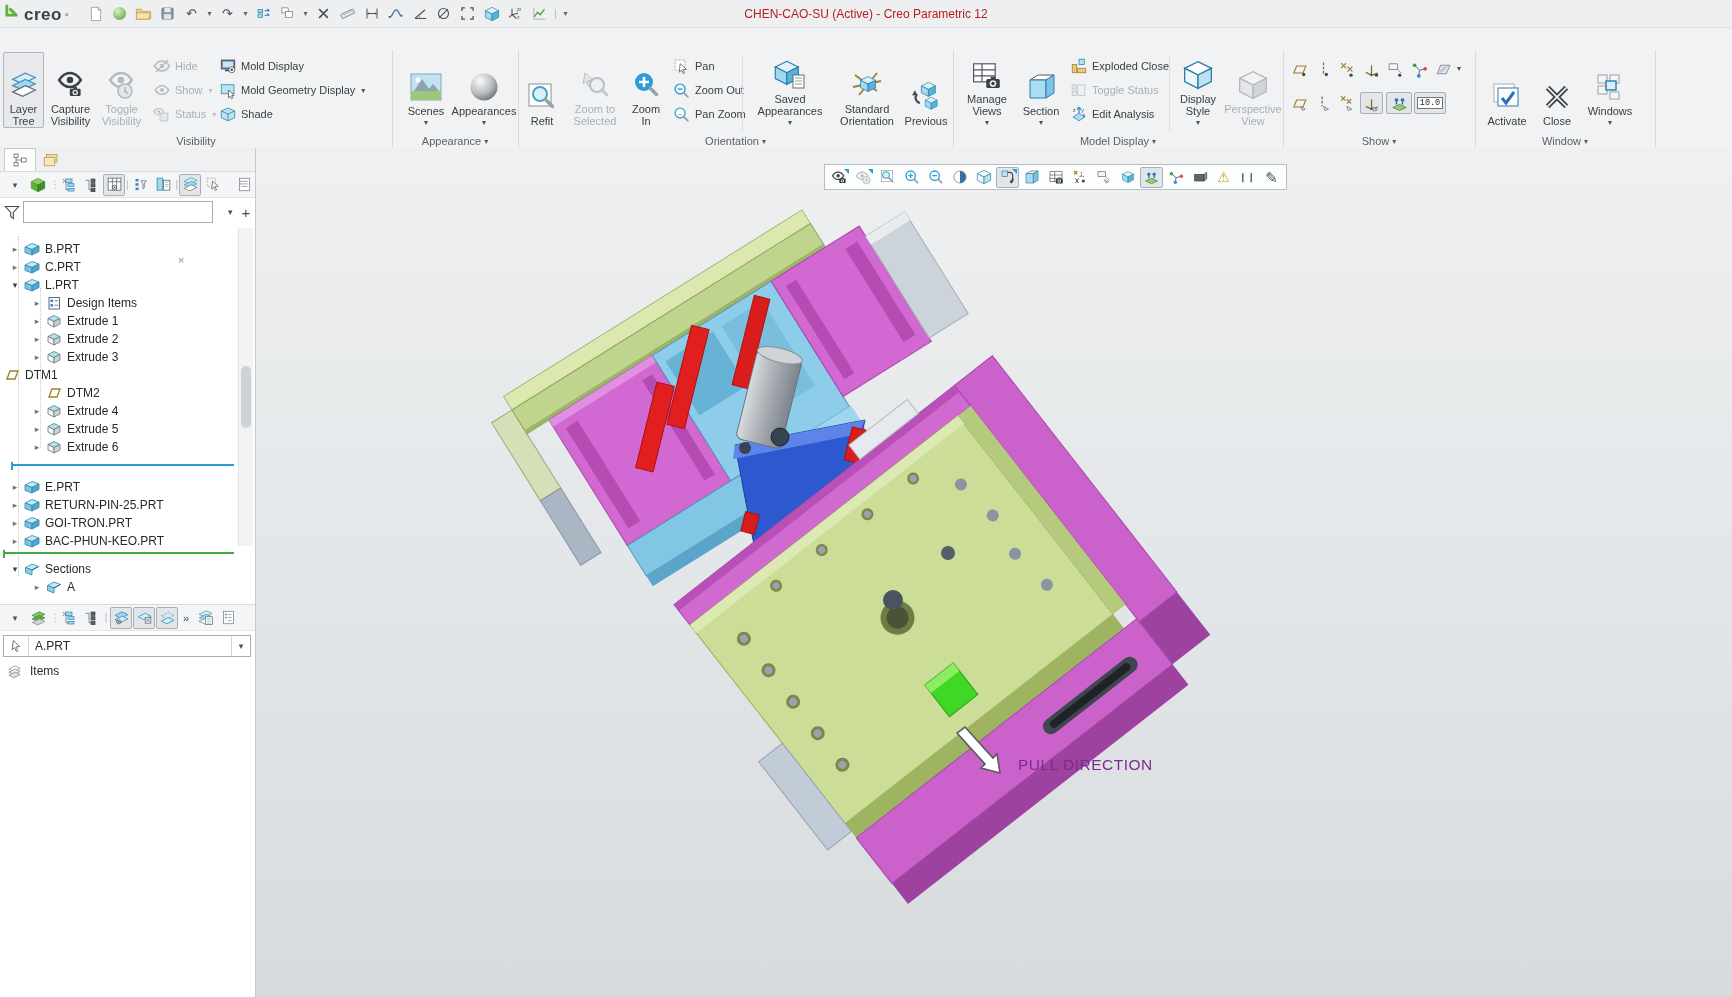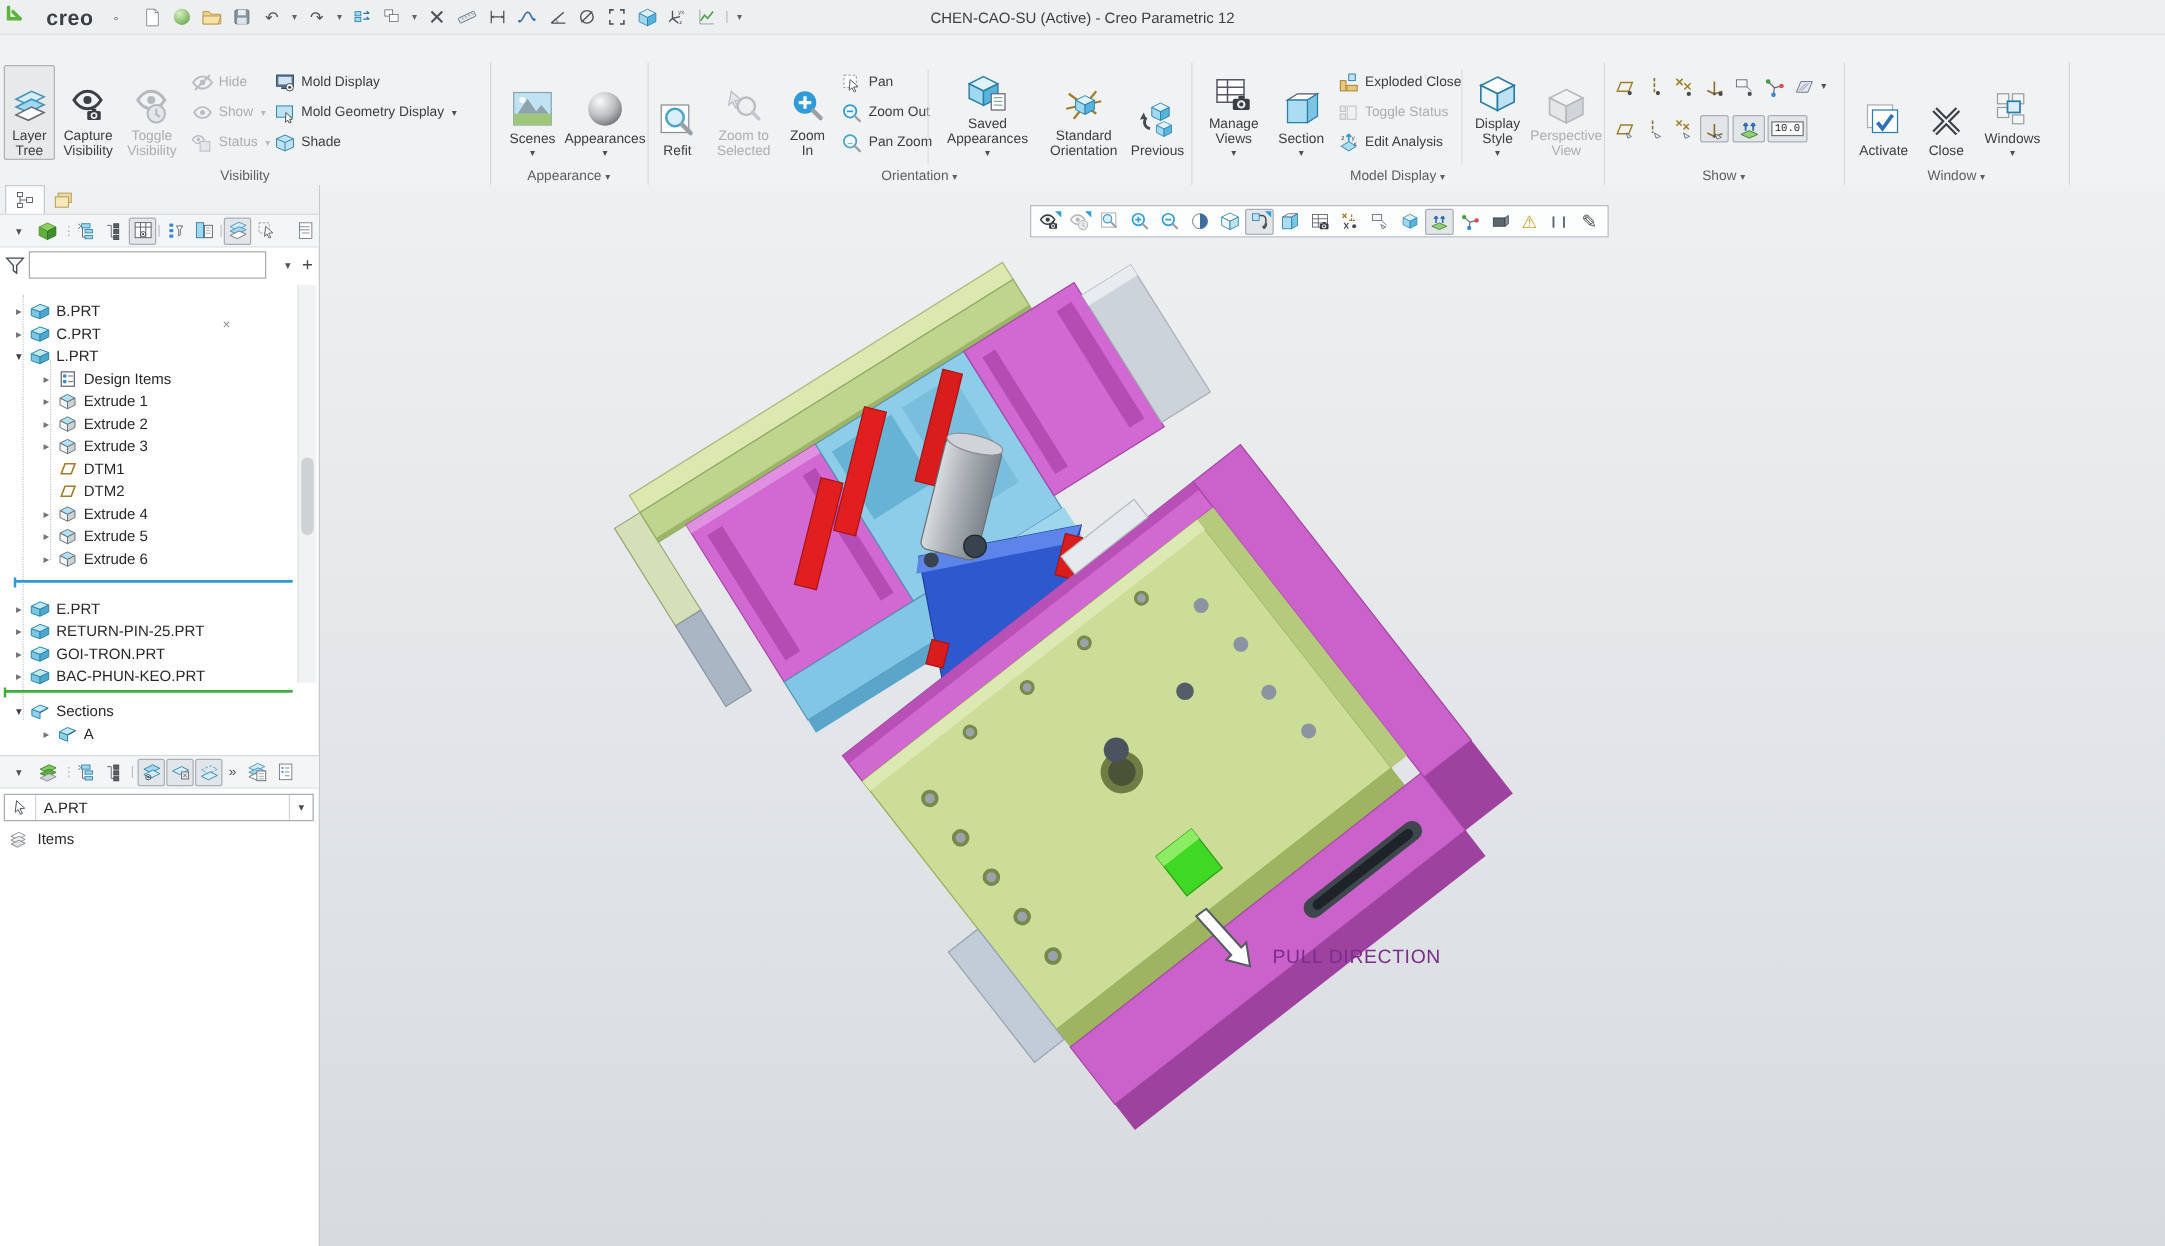--- a/index.html
+++ b/index.html
@@ -3,24 +3,24 @@
 <meta charset="utf-8">
 <style>
 html,body{margin:0;padding:0;background:#888;}
 #app{position:relative;width:1732px;height:997px;overflow:hidden;font-family:"Liberation Sans",sans-serif;background:#f0f2f3;-webkit-font-smoothing:antialiased;}
 .abs{position:absolute;}
 
 #titlebar{left:0;top:0;width:1732px;height:27px;background:#edeff0;border-bottom:1px solid #e0e2e4;}
 #qat{left:4px;top:0;height:27px;display:flex;align-items:center;gap:2px;}
 .qbtn{width:22px;height:22px;display:flex;align-items:center;justify-content:center;border-radius:2px;flex:0 0 auto;}
 .qcaret{font-size:8px;color:#5f6368;width:10px;text-align:center;}
-#brand{display:flex;align-items:baseline;margin-right:14px;gap:16px;}
+#brand{display:flex;align-items:baseline;margin-right:14px;gap:3px;}
 #brand .bword{font-size:17px;font-weight:bold;color:#3a4045;letter-spacing:.5px;}
 #brand .bdot{font-size:9px;color:#3a4045;}
-#wtitle{left:0;top:0;width:1732px;height:27px;display:flex;align-items:center;justify-content:center;font-size:12px;color:#404040;pointer-events:none;}
+#wtitle{left:0;top:0;width:1732px;height:27px;display:flex;align-items:center;justify-content:center;font-size:12px;color:#b91c1c;pointer-events:none;}
 
 #tabbar{left:0;top:27px;width:1732px;height:23px;background:#3b444c;display:flex;align-items:stretch;}
 .tab{display:flex;align-items:center;padding:0 21px;font-size:12px;color:#f2f4f5;cursor:default;}
 .tab.filetab{background:linear-gradient(#79c353,#53a02c);color:#fff;padding:0 16px;}
 .tab.active{background:#f0f2f3;color:#3a9e2f;}
 
 #ribbon{left:0;top:50px;width:1732px;height:98px;background:#f0f2f3;border-bottom:1px solid #cdd0d3;}
 .rg{position:absolute;top:0;height:98px;border-right:1px solid #d7dadc;}
 .rg-label{position:absolute;bottom:1px;left:0;right:0;text-align:center;font-size:11px;color:#5a5f63;display:flex;justify-content:center;align-items:center;gap:3px;}
 .rg-label .car{font-size:8px;color:#5a5f63;}
@@ -900,21 +900,21 @@
               </svg></span>
             <span>Extrude 2</span>
           </div>
         <div class="trow" style="top:120px;padding-left:32px">
             <span class="texp">▸</span>
             <span class="ticon"><svg width="16" height="14" viewBox="0 0 16 14">
                 <use href="#sy-extr"></use>
               </svg></span>
             <span>Extrude 3</span>
           </div>
-        <div class="trow" style="top:138px;padding-left:42px">
+        <div class="trow" style="top:138px;">
             <span class="ticon"><svg width="16" height="14" viewBox="0 0 16 14">
                 <use href="#sy-datum"></use>
               </svg></span>
             <span>DTM1</span>
           </div>
         <div class="trow" style="top:156px;padding-left:42px">
             <span class="ticon"><svg width="16" height="14" viewBox="0 0 16 14">
                 <use href="#sy-datum"></use>
               </svg></span>
             <span>DTM2</span>

